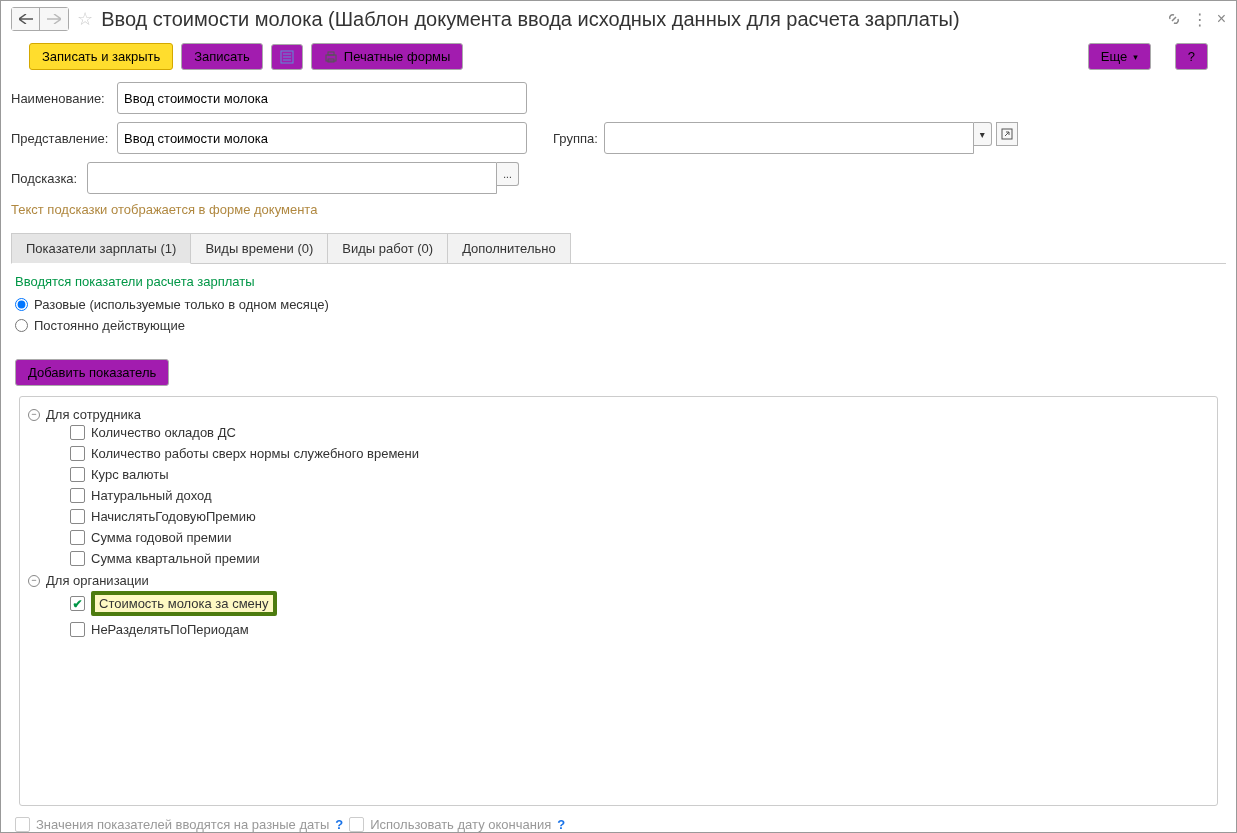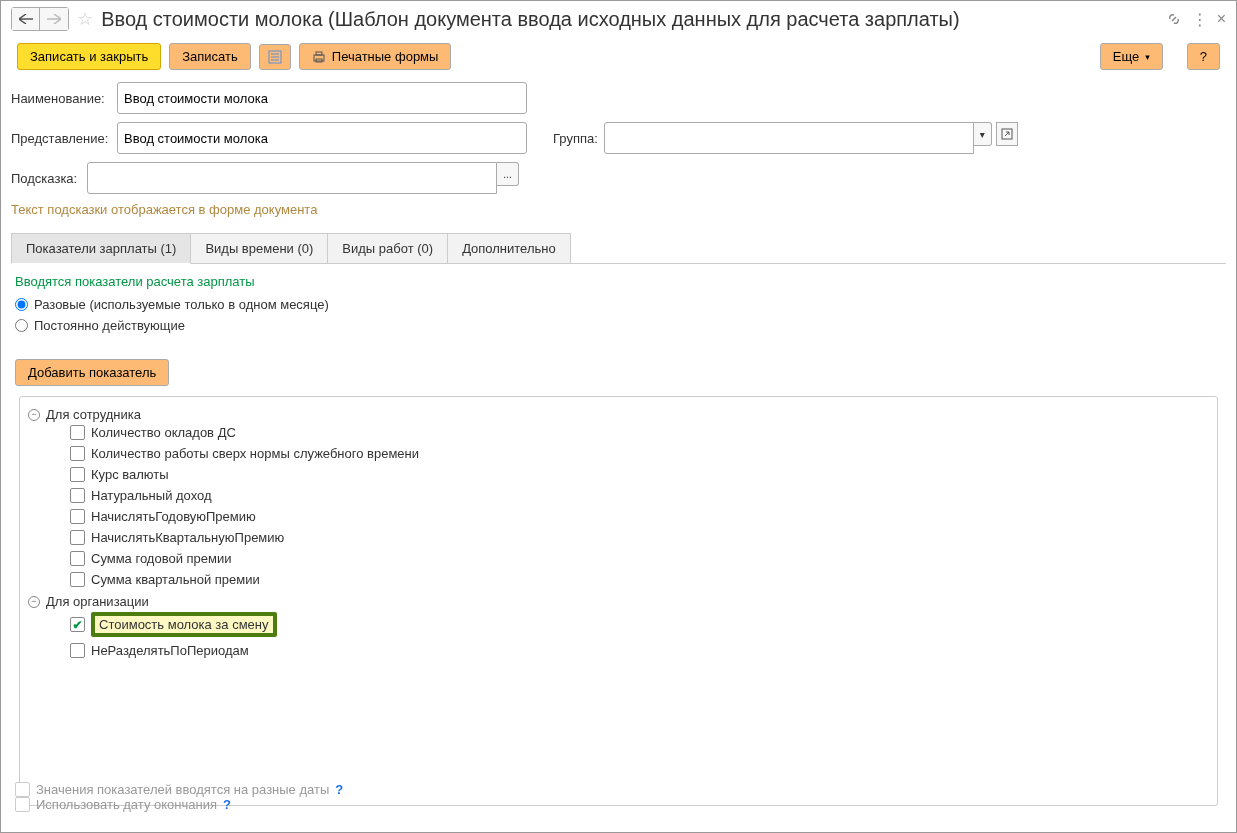--- a/index.html
+++ b/index.html
@@ -6,22 +6,22 @@
 body { font-family: Arial, sans-serif; font-size: 13px; background: #fff; color: #333; }
 .window { border: 1px solid #999; width: 1237px; height: 833px; position: relative; }
 .titlebar { display: flex; align-items: center; padding: 6px 10px; gap: 8px; }
 .nav-btns { display: flex; border: 1px solid #aaa; border-radius: 3px; }
 .nav-btn { width: 28px; height: 22px; display: flex; align-items: center; justify-content: center; background: #f7f7f7; cursor: pointer; }
 .nav-btn:first-child { border-right: 1px solid #aaa; }
 .star-icon { color: #ccc; font-size: 18px; }
 .title { font-size: 20px; flex: 1; }
 .title-actions { display: flex; gap: 10px; align-items: center; color: #888; }
 .title-actions span { cursor: pointer; }
-.toolbar { display: flex; align-items: center; padding: 6px 16px; gap: 8px; }
-.btn { border: 1px solid #aaa; border-radius: 3px; padding: 5px 12px; background: #fdba74; cursor: pointer; font-size: 13px; display: inline-flex; align-items: center; gap: 6px; }
+.toolbar { display: flex; align-items: center; padding: 6px 28px; gap: 8px; }
+.btn { border: 1px solid #aaa; border-radius: 3px; padding: 5px 12px; background: #a21caf; cursor: pointer; font-size: 13px; display: inline-flex; align-items: center; gap: 6px; }
 .btn-yellow { background: #ffdd2d; border-color: #d4a800; font-weight: normal; }
 .btn-icon { padding: 5px 8px; }
 .toolbar-right { margin-left: auto; display: flex; gap: 24px; }
 .form-area { padding: 6px 10px; }
 .form-row { display: flex; align-items: center; margin-bottom: 8px; gap: 6px; }
 .form-label { min-width: 100px; }
 .form-input { border: 1px solid #aaa; border-radius: 3px; height: 32px; padding: 2px 6px; font-size: 13px; }
 .hint-text { color: #b08840; margin: 4px 0 10px 0; }
 .tabs { display: flex; border-bottom: 1px solid #ccc; margin: 0 10px; }
 .tab { padding: 7px 14px; border: 1px solid #ccc; border-bottom: none; background: #f2f2f2; cursor: pointer; margin-right: -1px; position: relative; }
@@ -32,21 +32,21 @@
 .radio-row input { margin: 0; }
 .tree-box { border: 1px solid #ccc; border-radius: 3px; margin: 10px 4px 0 4px; padding: 10px 8px 30px 8px; height: 410px; position: relative; }
 .tree-group { margin-bottom: 4px; }
 .tree-group-header { display: flex; align-items: center; gap: 6px; cursor: pointer; }
 .tree-toggle { width: 12px; height: 12px; border: 1px solid #888; border-radius: 50%; display: flex; align-items: center; justify-content: center; font-size: 9px; line-height: 1; color: #666; }
 .tree-items { margin-left: 42px; }
 .tree-item { display: flex; align-items: center; gap: 6px; padding: 3px 0; }
 .tree-check { width: 15px; height: 15px; border: 1px solid #888; border-radius: 2px; display: flex; align-items: center; justify-content: center; background: #fff; }
 .tree-check.checked::after { content: "✔"; color: #009646; font-size: 12px; font-weight: bold; }
 .tree-item.selected .tree-label { background: #fef9c3; border: 4px solid #4d7c0f; padding: 1px 4px; border-radius: 2px; }
-.bottom-checks { position: absolute; bottom: 20px; left: 14px; display: flex; flex-direction: column; }
+.bottom-checks { position: absolute; bottom: 0; left: 14px; display: flex; flex-direction: row; gap: 6px; }
 .bottom-check-row { display: flex; align-items: center; gap: 6px; color: #999; }
 .bottom-check-row .tree-check { border-color: #ccc; }
 .help-q { color: #1a73e8; font-weight: bold; cursor: pointer; }
 .dropdown-btn { border: 1px solid #aaa; width: 18px; height: 24px; display: flex; align-items: center; justify-content: center; background: #f7f7f7; cursor: pointer; font-size: 10px; }
 .ext-btn { border: 1px solid #aaa; width: 22px; height: 24px; display: flex; align-items: center; justify-content: center; background: #f7f7f7; cursor: pointer; margin-left: 4px; }
 svg { display: block; }
 </style>
 </head>
 <body>
 
@@ -176,24 +176,20 @@
           <div class="tree-item">
               <span class="tree-check"></span>
               <span class="tree-label">Натуральный доход</span>
             </div>
           <div class="tree-item">
               <span class="tree-check"></span>
               <span class="tree-label">НачислятьГодовуюПремию</span>
             </div>
           <div class="tree-item">
               <span class="tree-check"></span>
-              <span class="tree-label">НачислятьКвартальнуюПремию</span>
-            </div>
-          <div class="tree-item">
-              <span class="tree-check"></span>
               <span class="tree-label">Сумма годовой премии</span>
             </div>
           <div class="tree-item">
               <span class="tree-check"></span>
               <span class="tree-label">Сумма квартальной премии</span>
             </div>
         </div>
       </div>
       <div class="tree-group">
         <div class="tree-group-header">

